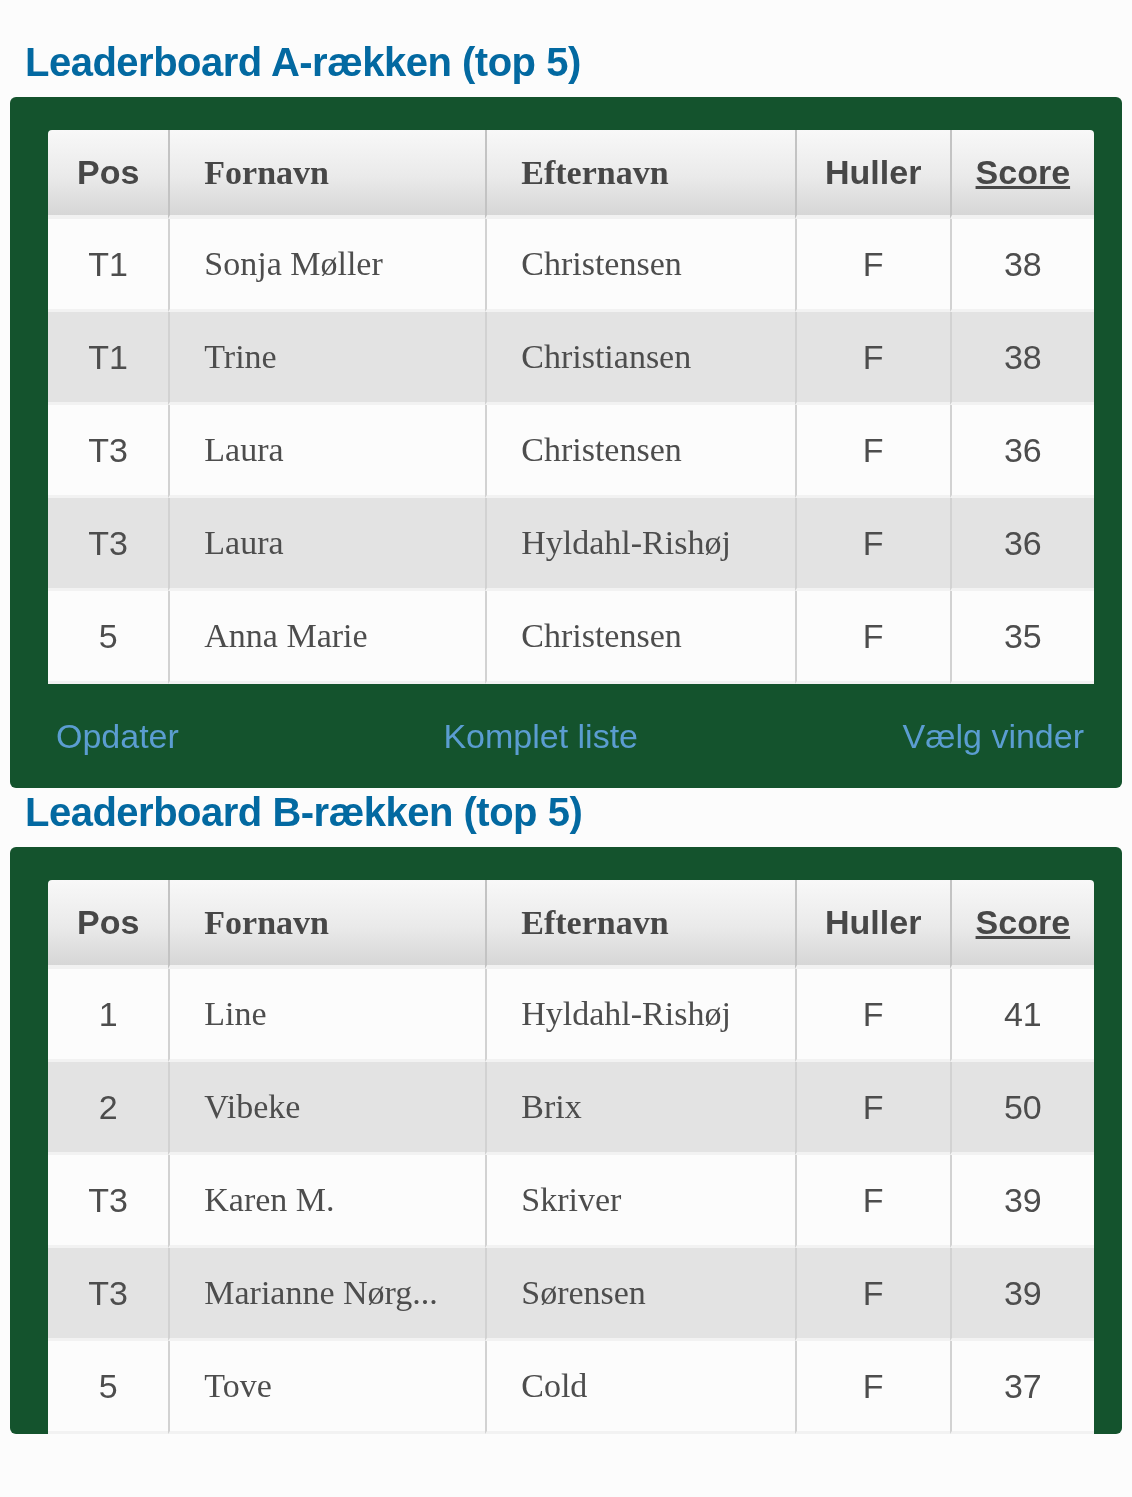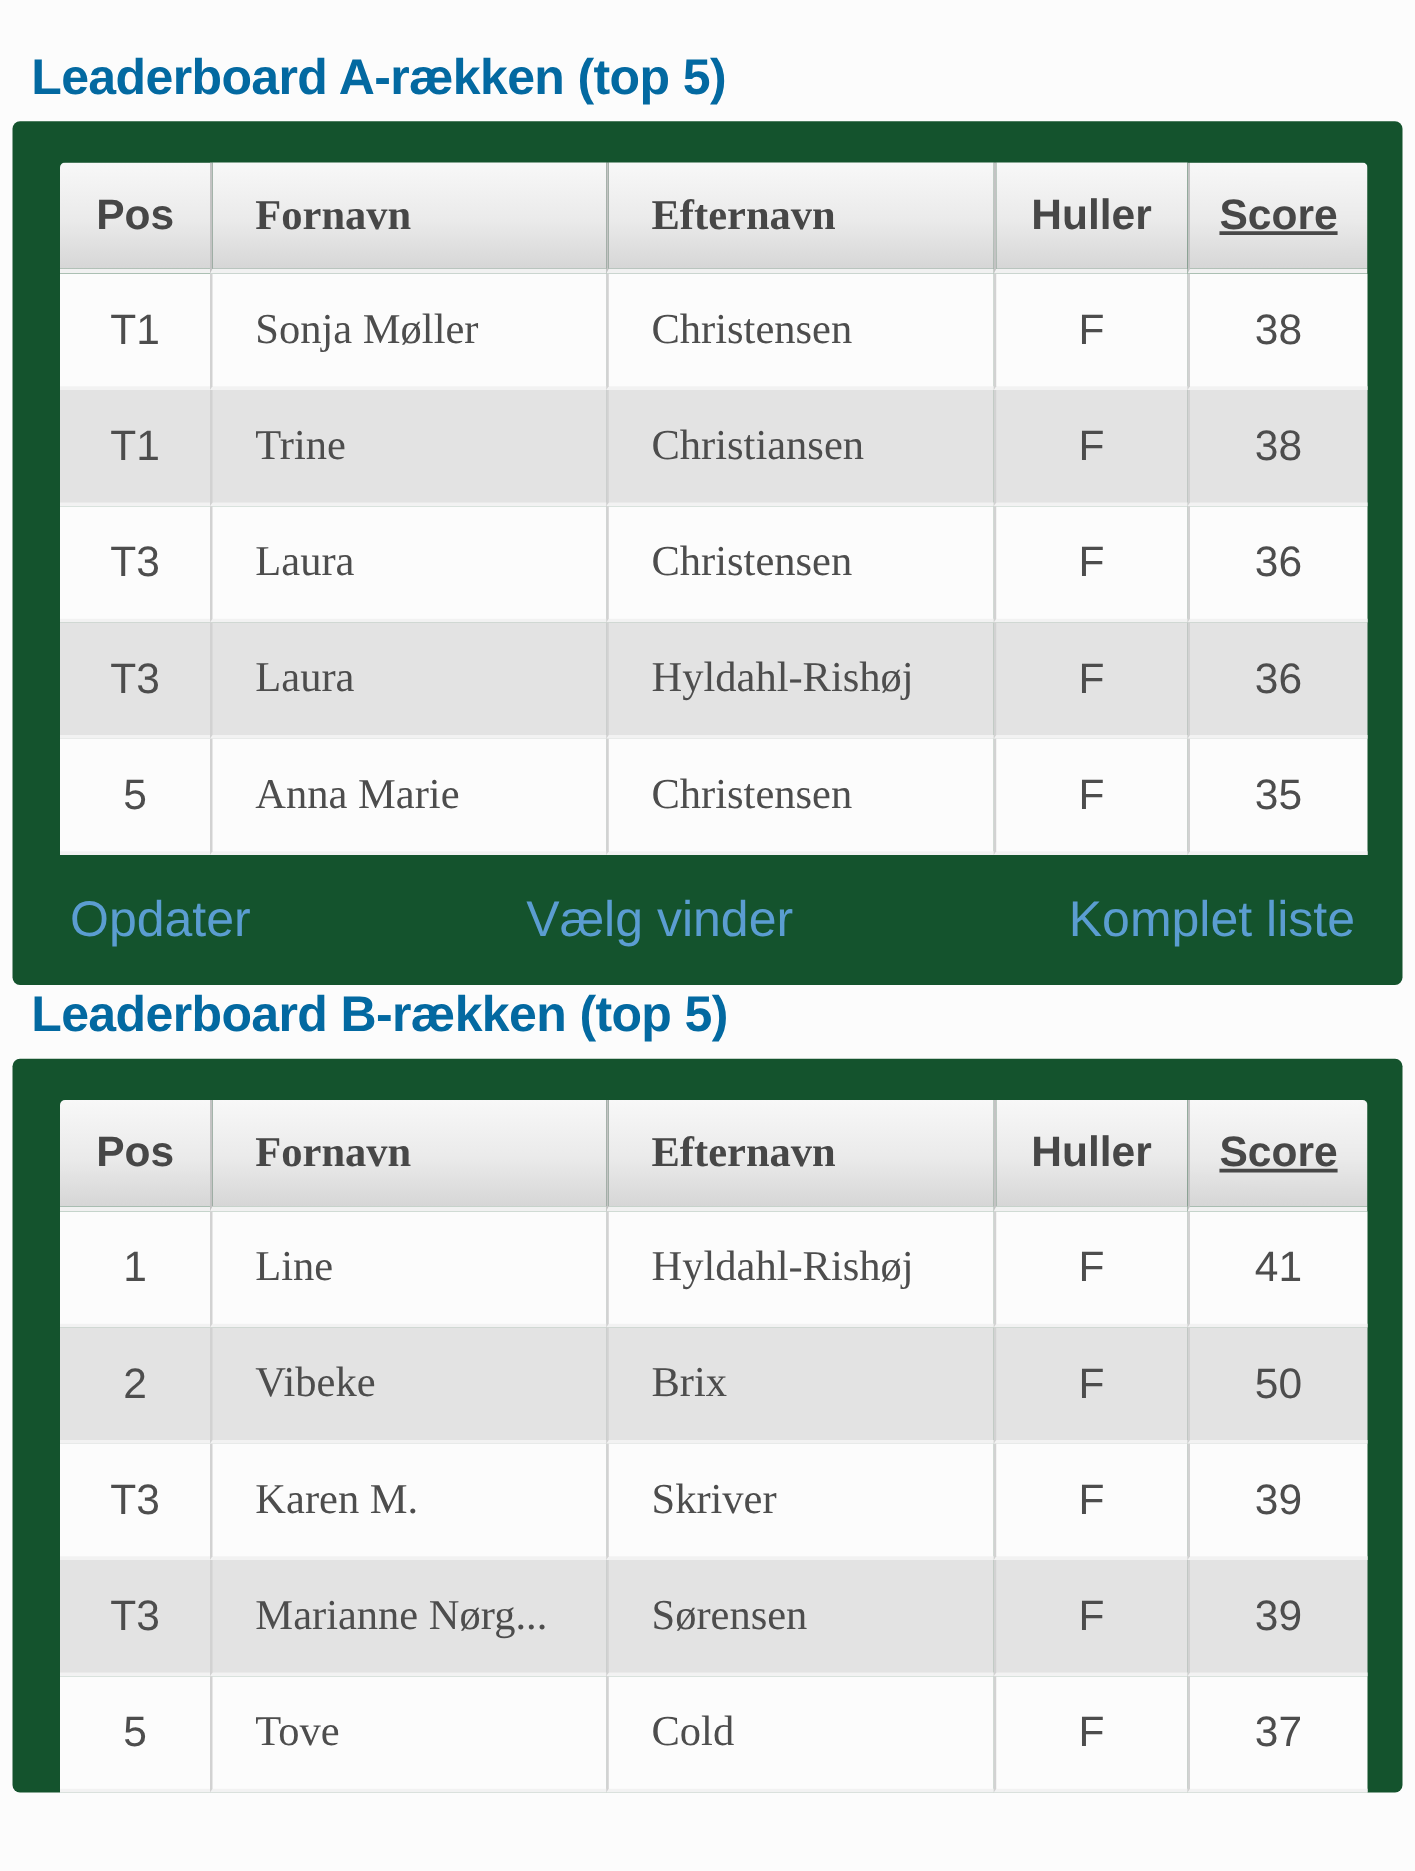--- a/index.html
+++ b/index.html
@@ -79,21 +79,21 @@
 
   .al-left   { text-align: left; padding-left: 34px !important; padding-right: 8px !important; font-family: Liberation Serif, serif; }
   .al-center { text-align: center; }
 
   .links {
     display: flex;
     justify-content: space-between;
     align-items: center;
     height: 104px;
     padding: 0 10px 0 8px;
-    font-size: 40px;
+    font-size: 34px;
   }
   .links a {
     color: #5b9dd1;
     text-decoration: none;
     cursor: pointer;
   }
 </style>
 </head>
 <body>
 
@@ -152,22 +152,22 @@
               <td class="al-center">5</td>
               <td class="al-left">Anna Marie</td>
               <td class="al-left">Christensen</td>
               <td class="al-center">F</td>
               <td class="al-center">35</td>
             </tr>
           </tbody>
       </table>
       <div class="links">
         <a>Opdater</a>
+        <a>Komplet liste</a>
         <a>Vælg vinder</a>
-        <a>Komplet liste</a>
       </div>
     </div>
   </section>
 
   <section class="board">
     <h2 class="board-title">Leaderboard B-rækken (top 5)</h2>
     <div class="card">
       <table class="lb-table">
         <colgroup>
           <col class="c1">

